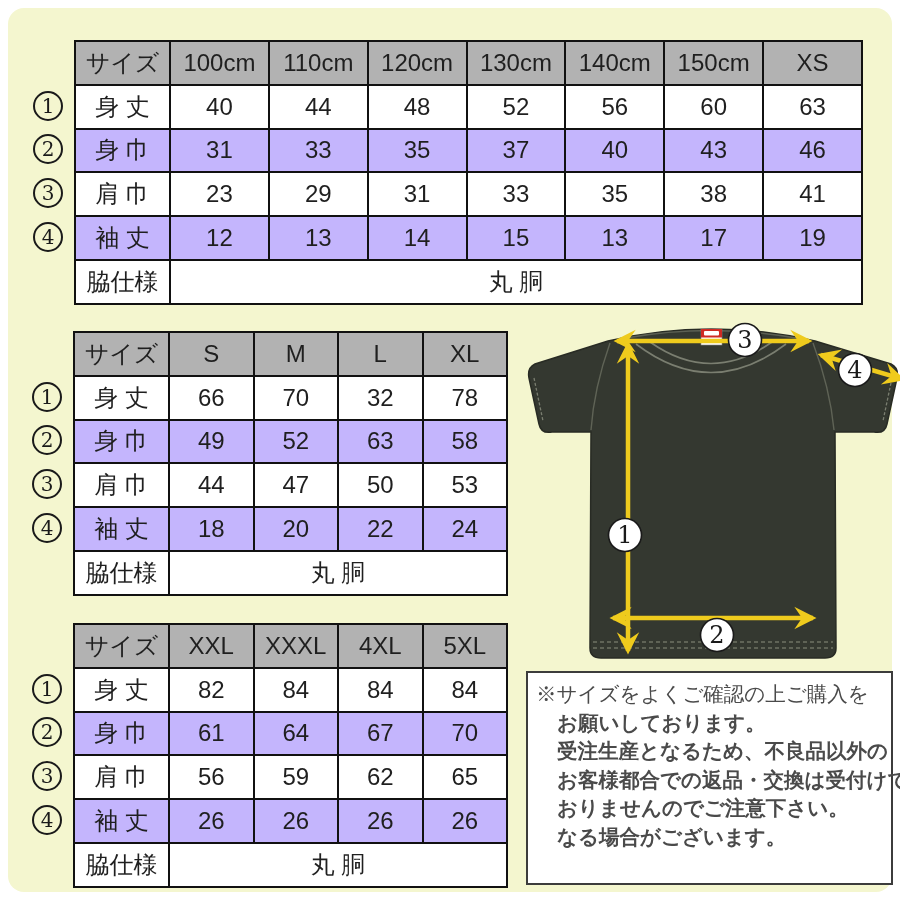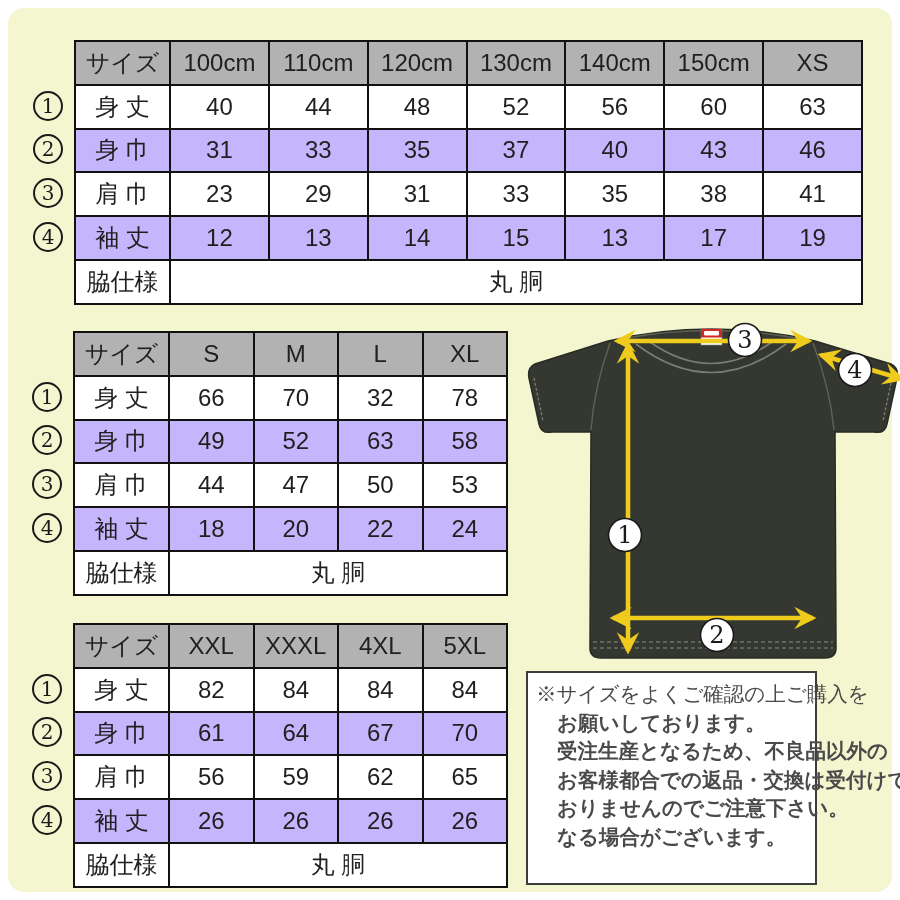--- a/index.html
+++ b/index.html
@@ -34,21 +34,21 @@
   .markers{position:absolute;left:-41px;top:43.8px;display:flex;flex-direction:column;}
   .marker-cell{height:43.8px;display:flex;align-items:center;justify-content:center;width:30px;}
   .circle-num{
     width:26px;height:26px;border:2px solid #1a1a1a;border-radius:50%;
     display:flex;align-items:center;justify-content:center;
     font-family:"DejaVu Serif", serif;font-size:20px;color:#1a1a1a;
     background:transparent;line-height:1;
   }
   
   .notice{
-    position:absolute;left:518px;top:663px;width:291px;height:214px;
+    position:absolute;left:518px;top:663px;width:367px;height:214px;
     background:#ffffff;border:2px solid #3c3c3c;box-sizing:border-box;
     padding:7px 6px 0 8px;
   }
   .notice .line{
     font-size:20.5px;line-height:28.5px;color:#4a4a4a;
     white-space:nowrap;
   }
   .notice .line.indent{padding-left:21px;font-weight:bold;}
   
   .shirt-svg{position:absolute;left:505px;top:300px;}

